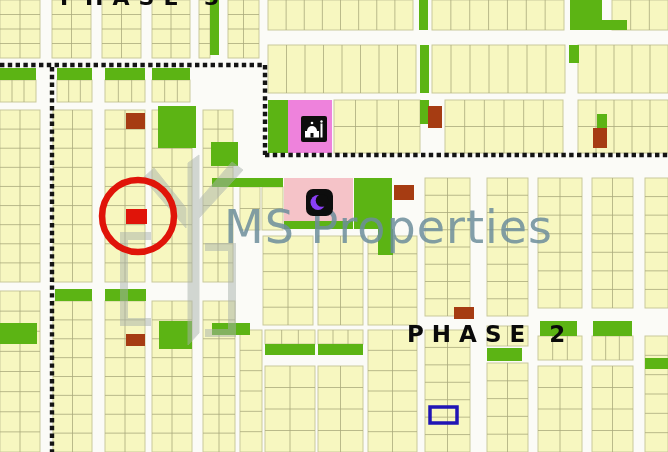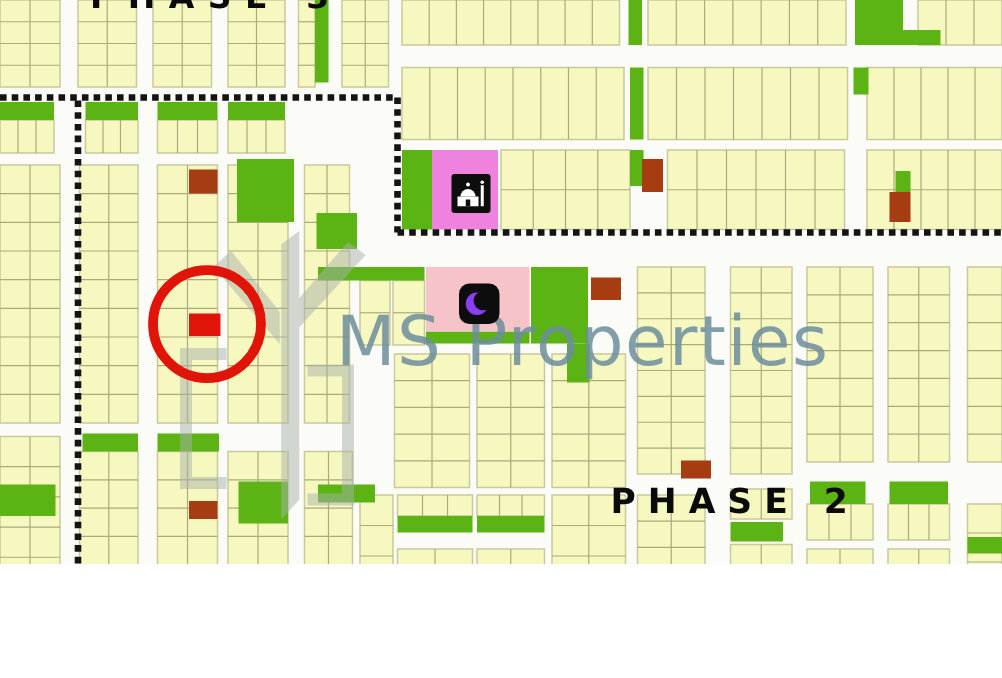--- a/index.html
+++ b/index.html
@@ -1,16 +1,16 @@
 <!DOCTYPE html>
 <html><head>
 <meta charset="utf-8">
 <style>
   html,body{margin:0;padding:0;background:#ffffff;}
-  .stage{position:relative;width:668px;height:376px;overflow:hidden;
+  .stage{position:relative;width:668px;height:452px;overflow:hidden;
          font-family:"DejaVu Sans",sans-serif;}
   svg{display:block;}
   text{font-family:"DejaVu Sans","Liberation Sans",sans-serif;}
   .phase-label{font-weight:bold;}
 </style>
 </head>
 <body>
 
 <div class="stage">
   <svg id="map" width="668" height="452" viewBox="0 0 668 452">

